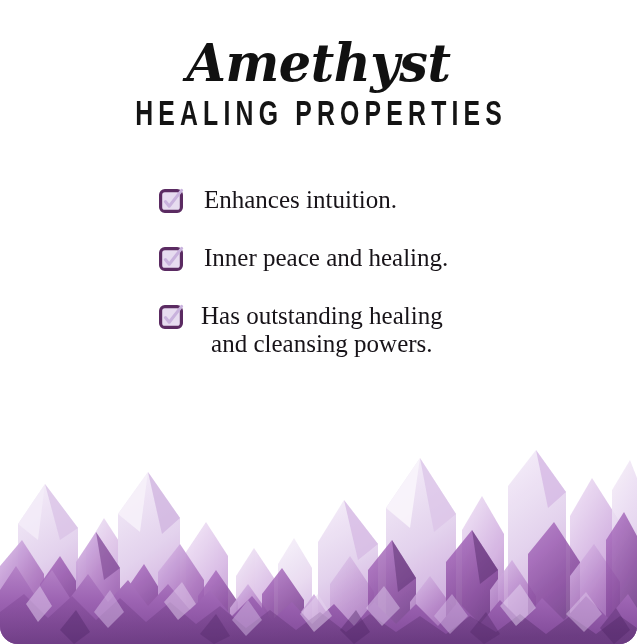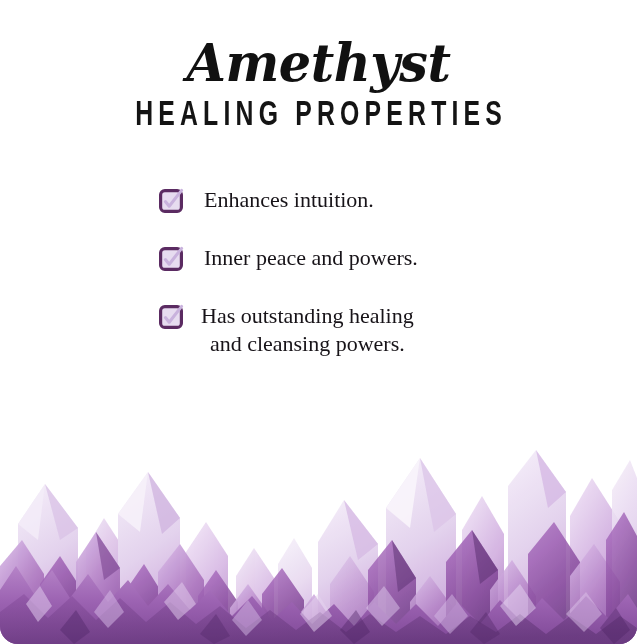--- a/index.html
+++ b/index.html
@@ -87,21 +87,21 @@
     width: 24px;
     height: 24px;
     margin-left: 159px;
     margin-top: 3px;
     position: relative;
   }
   .checkbox-icon svg { display: block; overflow: visible; }
 
   .prop-text {
     font-family: "Liberation Serif", "DejaVu Serif", serif;
-    font-size: 22px;
+    font-size: 25px;
     line-height: 27px;
     color: #171318;
     margin-left: 21px;
     white-space: pre-line;
   }
   .prop-item.two-line .prop-text {
     text-align: center;
     margin-left: 18px;
     line-height: 28px;
   }
@@ -143,21 +143,21 @@
     </li>
 
 
     <li class="prop-item">
       <span class="checkbox-icon">
         <svg width="24" height="24" viewBox="0 0 24 24">
           <rect x="1.6" y="1.6" width="20.8" height="20.8" rx="4.2" ry="4.2" fill="#e7dcf0" stroke="#5b2b62" stroke-width="3.2"></rect>
           <path d="M6.4 12.6 L10.2 17.2 L22.6 1.4" fill="none" stroke="#c9b2dd" stroke-width="3.1" stroke-linecap="round" stroke-linejoin="round"></path>
         </svg>
       </span>
-      <span class="prop-text">Inner peace and powers.</span>
+      <span class="prop-text">Inner peace and healing.</span>
     </li>
 
     <li class="prop-item two-line">
       <span class="checkbox-icon">
         <svg width="24" height="24" viewBox="0 0 24 24">
           <rect x="1.6" y="1.6" width="20.8" height="20.8" rx="4.2" ry="4.2" fill="#e7dcf0" stroke="#5b2b62" stroke-width="3.2"></rect>
           <path d="M6.4 12.6 L10.2 17.2 L22.6 1.4" fill="none" stroke="#c9b2dd" stroke-width="3.1" stroke-linecap="round" stroke-linejoin="round"></path>
         </svg>
       </span>
       <span class="prop-text">Has outstanding healing

